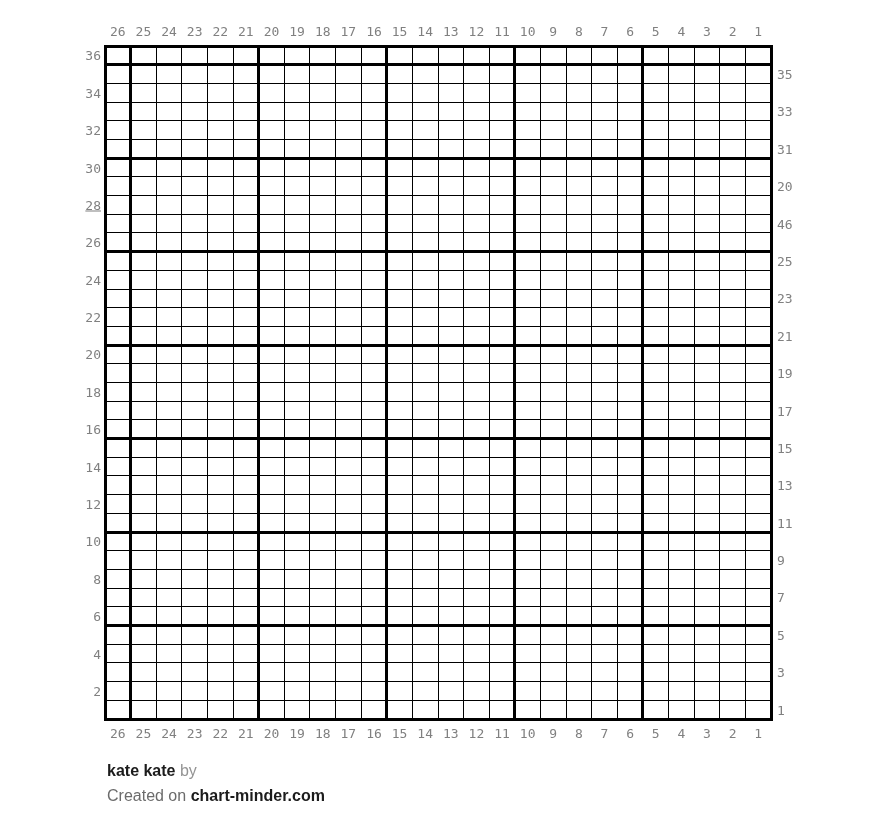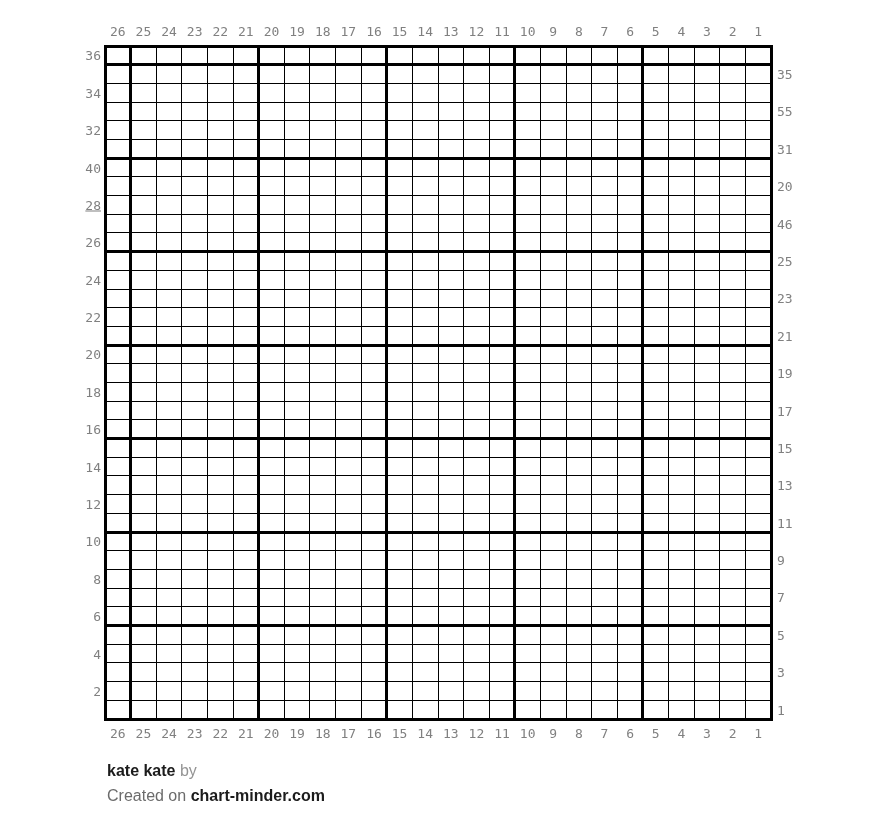--- a/index.html
+++ b/index.html
@@ -169,37 +169,37 @@
       <span class="grid-label" style="left: 604.5px; top: 733px; transform: translate(-50%, -50%);">7</span>
       <span class="grid-label" style="left: 630.115px; top: 733px; transform: translate(-50%, -50%);">6</span>
       <span class="grid-label" style="left: 655.731px; top: 733px; transform: translate(-50%, -50%);">5</span>
       <span class="grid-label" style="left: 681.346px; top: 733px; transform: translate(-50%, -50%);">4</span>
       <span class="grid-label" style="left: 706.962px; top: 733px; transform: translate(-50%, -50%);">3</span>
       <span class="grid-label" style="left: 732.577px; top: 733px; transform: translate(-50%, -50%);">2</span>
       <span class="grid-label" style="left: 758.192px; top: 733px; transform: translate(-50%, -50%);">1</span>
       <span class="grid-label" style="left: 101px; top: 55.3472px; transform: translate(-100%, -50%);">36</span>
       <span class="grid-label" style="left: 101px; top: 92.7361px; transform: translate(-100%, -50%);">34</span>
       <span class="grid-label" style="left: 101px; top: 130.125px; transform: translate(-100%, -50%); text-align: center;">32</span>
-      <span class="grid-label" style="left: 101px; top: 167.514px; transform: translate(-100%, -50%);">40</span>
+      <span class="grid-label" style="left: 101px; top: 167.514px; transform: translate(-100%, -50%);">30</span>
       <span class="grid-label" style="left: 101px; top: 204.903px; transform: translate(-100%, -50%); text-decoration: underline;">28</span>
       <span class="grid-label" style="left: 101px; top: 242.292px; transform: translate(-100%, -50%);">26</span>
       <span class="grid-label" style="left: 101px; top: 279.681px; transform: translate(-100%, -50%);">24</span>
       <span class="grid-label" style="left: 101px; top: 317.069px; transform: translate(-100%, -50%);">22</span>
       <span class="grid-label" style="left: 101px; top: 354.458px; transform: translate(-100%, -50%);">20</span>
       <span class="grid-label" style="left: 101px; top: 391.847px; transform: translate(-100%, -50%);">18</span>
       <span class="grid-label" style="left: 101px; top: 429.236px; transform: translate(-100%, -50%);">16</span>
       <span class="grid-label" style="left: 101px; top: 466.625px; transform: translate(-100%, -50%);">14</span>
       <span class="grid-label" style="left: 101px; top: 504.014px; transform: translate(-100%, -50%);">12</span>
       <span class="grid-label" style="left: 101px; top: 541.403px; transform: translate(-100%, -50%);">10</span>
       <span class="grid-label" style="left: 101px; top: 578.792px; transform: translate(-100%, -50%);">8</span>
       <span class="grid-label" style="left: 101px; top: 616.181px; transform: translate(-100%, -50%);">6</span>
       <span class="grid-label" style="left: 101px; top: 653.569px; transform: translate(-100%, -50%);">4</span>
       <span class="grid-label" style="left: 101px; top: 690.958px; transform: translate(-100%, -50%);">2</span>
       <span class="grid-label" style="left: 777px; top: 74.0417px; transform: translate(0px, -50%);">35</span>
-      <span class="grid-label" style="left: 777px; top: 111.431px; transform: translate(0px, -50%);">55</span>
+      <span class="grid-label" style="left: 777px; top: 111.431px; transform: translate(0px, -50%);">33</span>
       <span class="grid-label" style="left: 777px; top: 148.819px; transform: translate(0px, -50%);">31</span>
       <span class="grid-label" style="left: 777px; top: 186.208px; transform: translate(0px, -50%);">20</span>
       <span class="grid-label" style="left: 777px; top: 223.597px; transform: translate(0px, -50%);">46</span>
       <span class="grid-label" style="left: 777px; top: 260.986px; transform: translate(0px, -50%);">25</span>
       <span class="grid-label" style="left: 777px; top: 298.375px; transform: translate(0px, -50%);">23</span>
       <span class="grid-label" style="left: 777px; top: 335.764px; transform: translate(0px, -50%);">21</span>
       <span class="grid-label" style="left: 777px; top: 373.153px; transform: translate(0px, -50%);">19</span>
       <span class="grid-label" style="left: 777px; top: 410.542px; transform: translate(0px, -50%);">17</span>
       <span class="grid-label" style="left: 777px; top: 447.931px; transform: translate(0px, -50%);">15</span>
       <span class="grid-label" style="left: 777px; top: 485.319px; transform: translate(0px, -50%);">13</span>

